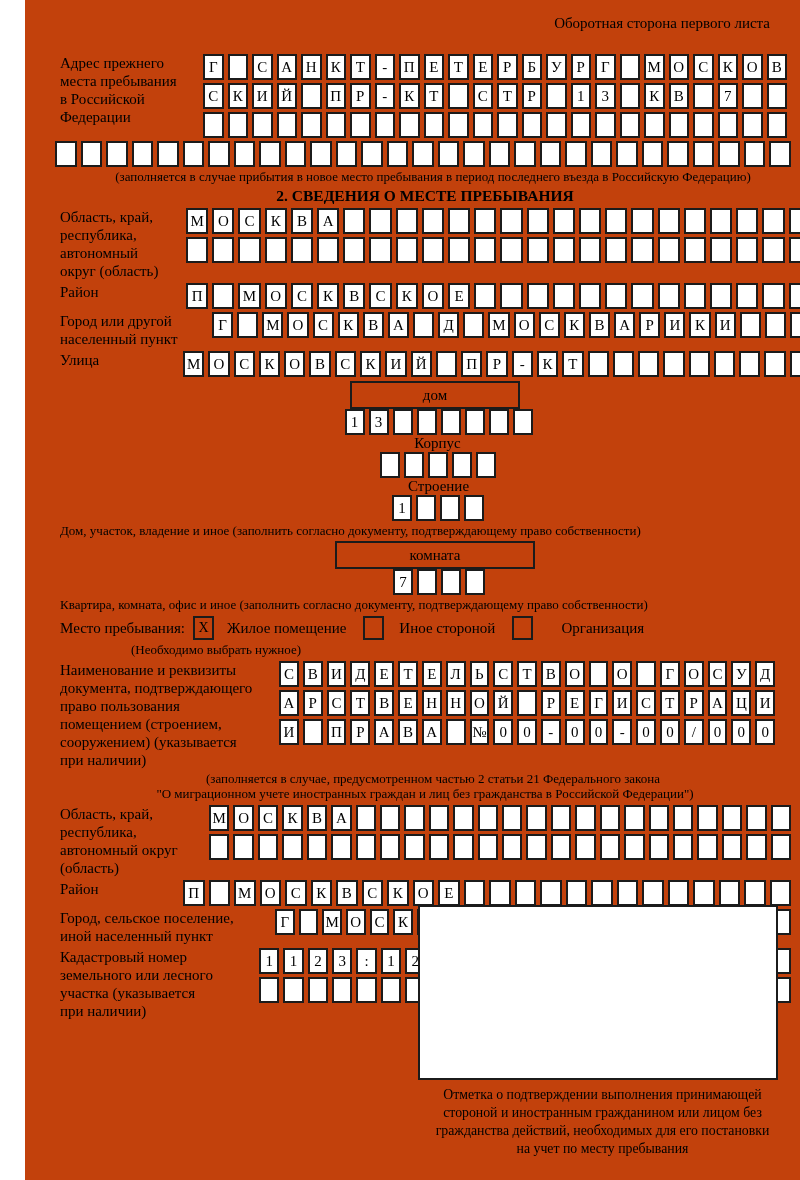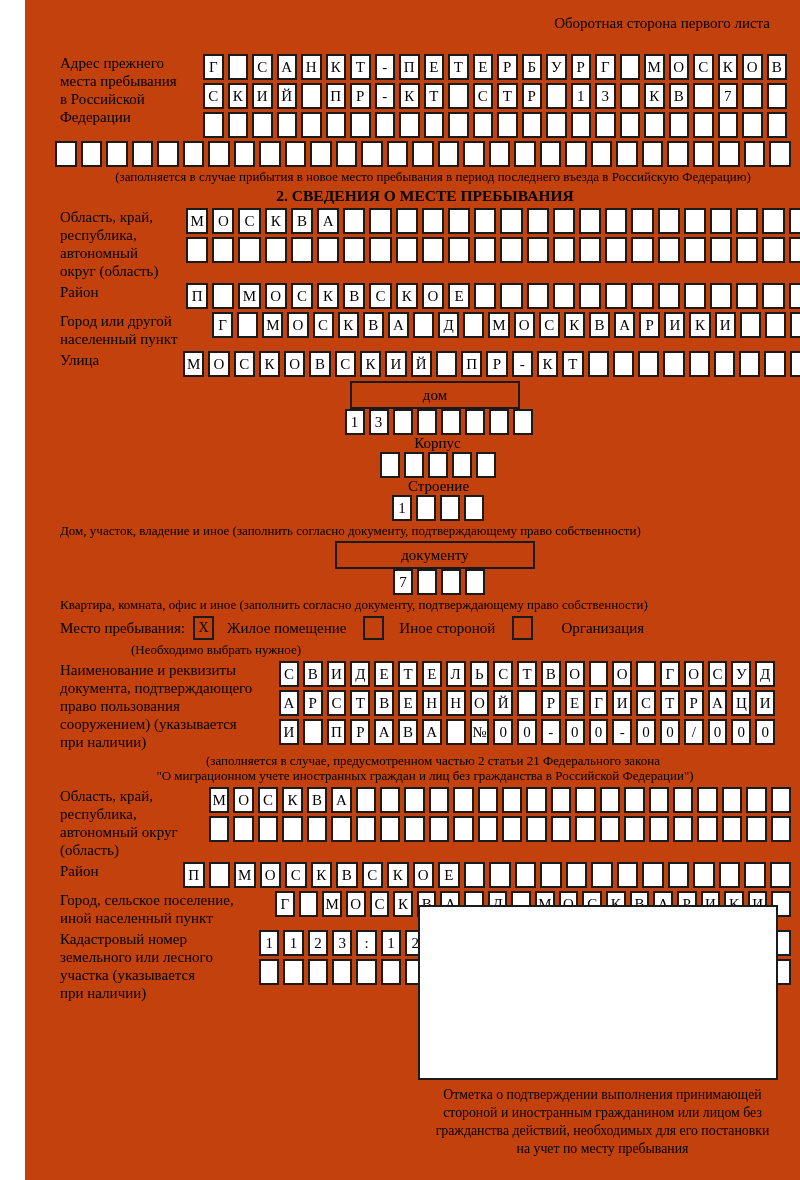--- a/index.html
+++ b/index.html
@@ -359,21 +359,21 @@
     <div class="cells" style="flex:0 0 auto;margin-left:6px;">
         <div class="cell f">1</div>
         <div class="cell f"></div>
         <div class="cell f"></div>
         <div class="cell f"></div>
       </div>
   </div>
   <div class="cap ind mt2">Дом, участок, владение и иное (заполнить согласно документу, подтверждающему право собственности)</div>
 
   <div class="wideunit mt3">
-    <div class="widebox" style="width:200px;">документу</div>
+    <div class="widebox" style="width:200px;">комната</div>
     <div class="cells" style="flex:0 0 auto;margin-left:8px;">
         <div class="cell f">7</div>
         <div class="cell f"></div>
         <div class="cell f"></div>
         <div class="cell f"></div>
       </div>
   </div>
   <div class="cap ind mt2">Квартира, комната, офис и иное (заполнить согласно документу, подтверждающему право собственности)</div>
 
   <div class="stay mt4">
@@ -385,20 +385,21 @@
     <span class="chk" style="margin-left:17px;"></span>
     <span style="margin-left:28px;">Организация</span>
   </div>
   <div class="cap mt2" style="padding-left:106px;">(Необходимо выбрать нужное)</div>
 
   <div class="block mt4 m-r50">
     <div class="lblcol" style="width:254px;">
       <div>Наименование и реквизиты</div>
       <div>документа, подтверждающего</div>
       <div>право пользования</div>
+      <div>помещением (строением,</div>
       <div>сооружением) (указывается</div>
       <div>при наличии)</div>
     </div>
     <div class="rows">
       <div class="cells">
           <div class="cell">С</div>
           <div class="cell">В</div>
           <div class="cell">И</div>
           <div class="cell">Д</div>
           <div class="cell">Е</div>

